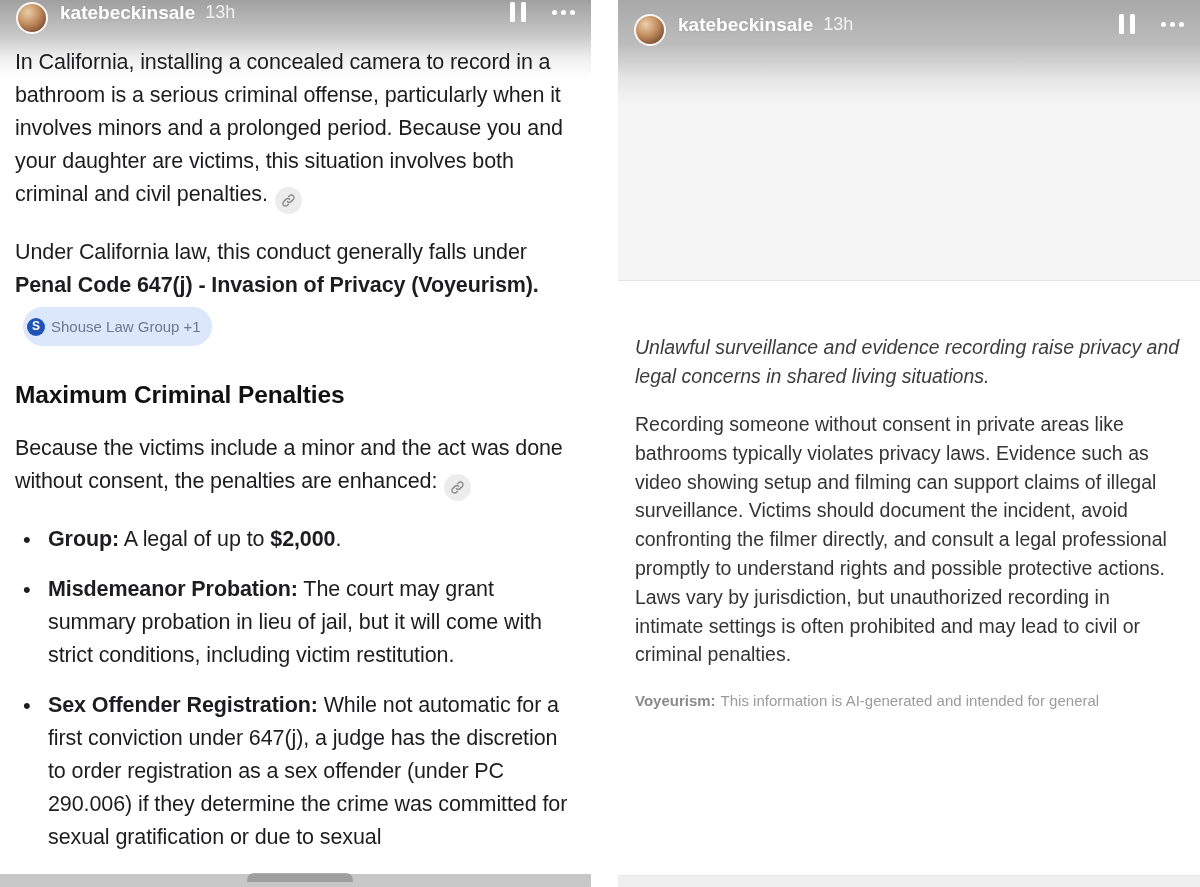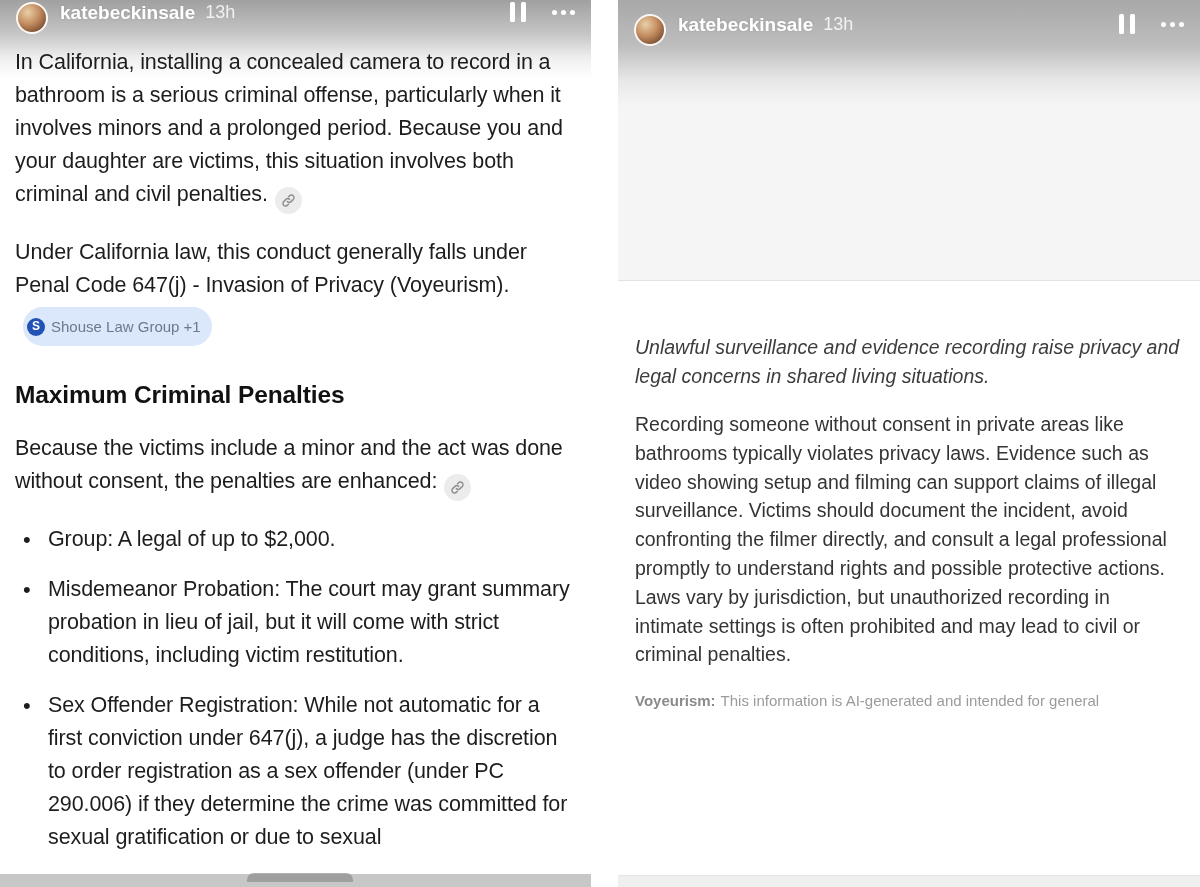--- a/index.html
+++ b/index.html
@@ -54,21 +54,21 @@
   .more-icon span { display: block; width: 5px; height: 5px; background: #ffffff; border-radius: 50%; }
 
   
   .left-content {
     position: absolute; top: 46px; left: 0; width: 100%;
     padding: 0 16px 0 15px;
     color: #1d1d1f;
     font-size: 21.5px; line-height: 33px; letter-spacing: -0.1px;
   }
   .left-content p { margin: 0 0 22px 0; max-width: 565px; }
-  .bold { font-weight: 400; }
+  .bold { font-weight: 700; }
   .section-heading {
     font-size: 24.5px; font-weight: 700; line-height: 30px;
     margin: 34px 0 22px 0; color: #111;
   }
   .link-chip {
     display: inline-flex; align-items: center; justify-content: center;
     width: 27px; height: 27px; border-radius: 50%;
     background: #ececec; margin-left: 7px; vertical-align: -7px; cursor: pointer;
   }
   .link-chip svg { display: block; }

